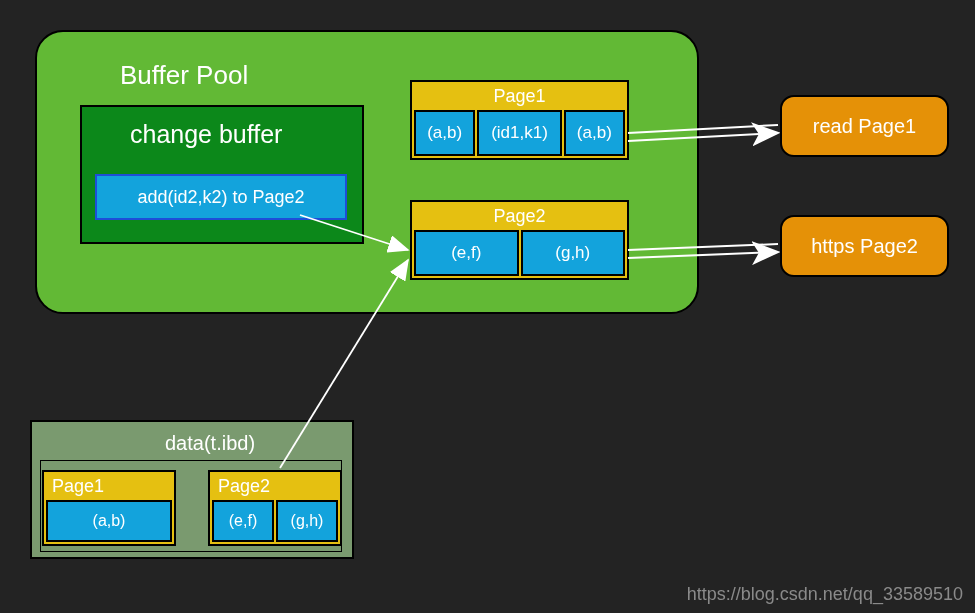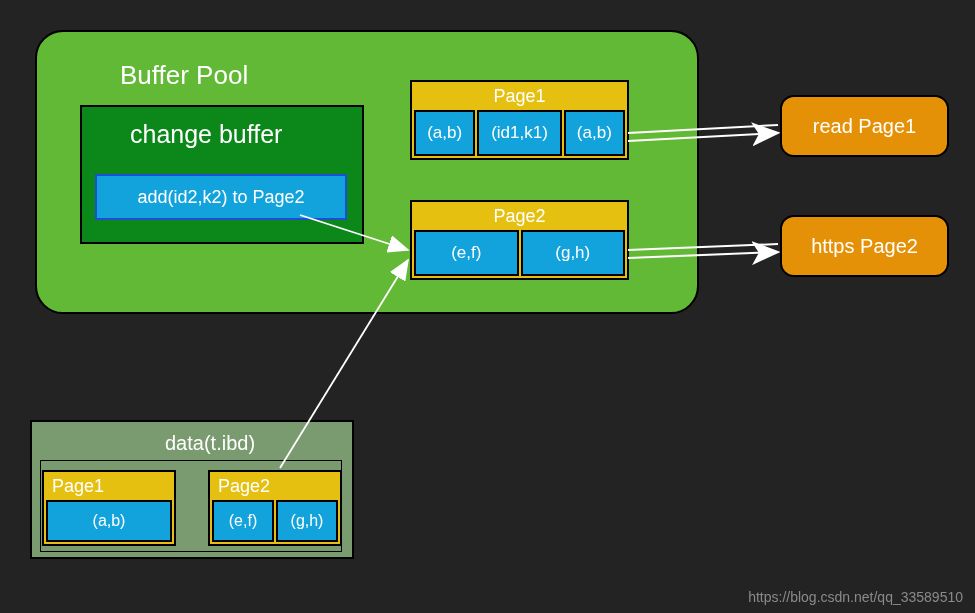--- a/index.html
+++ b/index.html
@@ -55,21 +55,21 @@
     width:130px;background:#e5c011;border:2px solid #000;
     position:absolute;
   }
   .sm-title{height:28px;line-height:28px;padding-left:8px;font-size:18px;}
   .sm-cells{display:flex;gap:2px;padding:0 2px 2px 2px;}
   .sm-cell{
     flex:1;background:#13a3dc;border:2px solid #000;
     height:38px;line-height:38px;text-align:center;font-size:16px;
   }
   .watermark{
-    right:12px;bottom:8px;font-size:14px;color:#8a8a8a;
+    right:12px;bottom:8px;font-size:18px;color:#8a8a8a;
   }
 </style>
 </head>
 <body>
 
 <div class="abs buffer-pool"></div>
 <div class="abs bp-title">Buffer Pool</div>
 
 <div class="abs change-buffer"></div>
 <div class="abs cb-title">change buffer</div>

